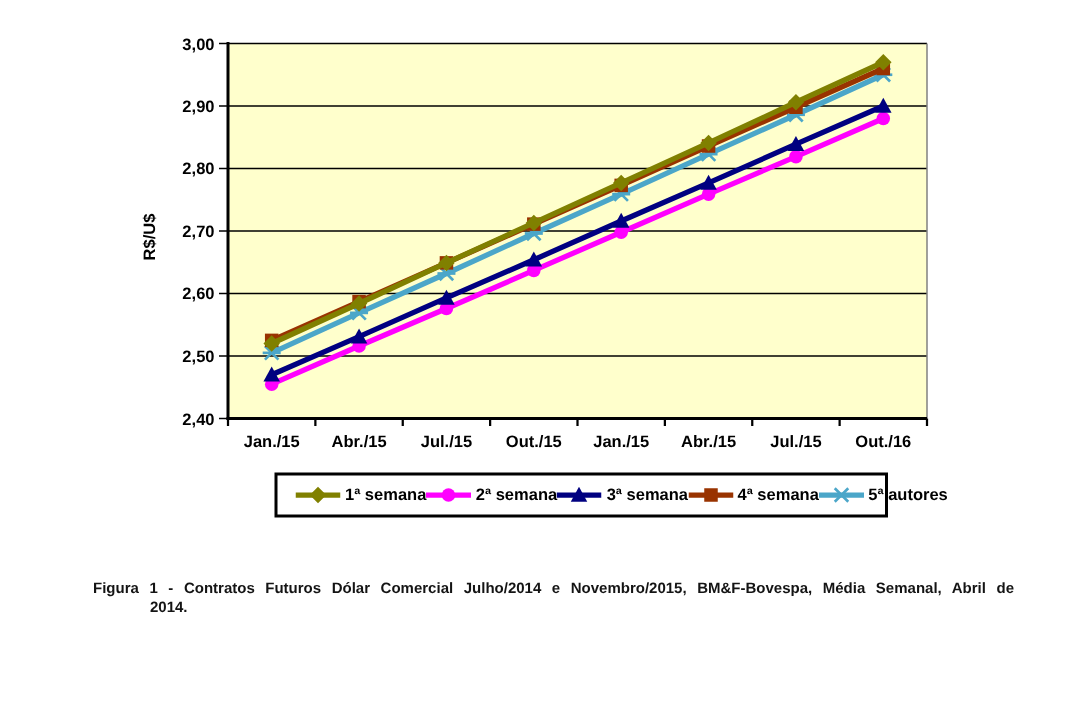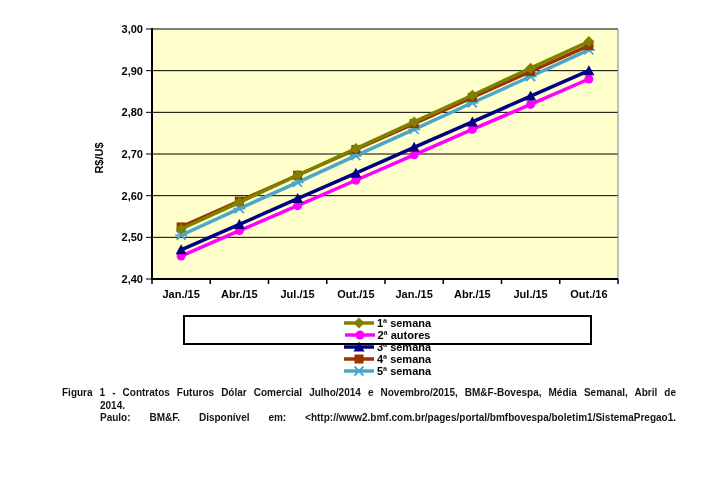--- a/index.html
+++ b/index.html
@@ -6,21 +6,20 @@
   .page {
     position:relative; width:720px; height:483px; background:#ffffff;
     font-family:"Liberation Sans", sans-serif; overflow:hidden;
   }
   #chart-svg { position:absolute; left:0; top:0; }
   .legend {
     position:absolute; left:183px; top:315px; width:409px; height:30px;
     box-sizing:border-box; border:2px solid #000; background:#fff;
     display:flex; align-items:center; justify-content:space-between;
     padding:0 12px;
-    flex-direction:column;
   }
   .legend-item { display:flex; align-items:center; gap:3px;
     font-size:11px; font-weight:bold; color:#000; white-space:nowrap; }
   .caption {
     position:absolute; left:62px; top:372px; width:614px;
     font-size:10px; font-weight:bold; color:#141414; line-height:12.6px;margin-top:15px;
   }
   .cap-line { text-align:justify; text-align-last:justify; }
   .cap-line.indent { padding-left:38px; }
   .cap-line.final { text-align:right; text-align-last:left; }
@@ -153,21 +152,21 @@
           <line x1="0" y1="6" x2="30" y2="6" stroke="#808000" stroke-width="3.5"></line>
           <path d="M 15 0.5 L 20.5 6 L 15 11.5 L 9.5 6 Z" fill="#808000"></path>
         </svg>
         <span>1ª semana</span>
       </span>
       <span class="legend-item">
         <svg width="30" height="12">
           <line x1="0" y1="6" x2="30" y2="6" stroke="#FF00FF" stroke-width="3.5"></line>
           <circle cx="15" cy="6" r="4.5" fill="#FF00FF"></circle>
         </svg>
-        <span>2ª autores</span>
+        <span>2ª semana</span>
       </span>
       <span class="legend-item">
         <svg width="30" height="12">
           <line x1="0" y1="6" x2="30" y2="6" stroke="#000080" stroke-width="3.5"></line>
           <path d="M 15 0.5 L 20.5 10.5 L 9.5 10.5 Z" fill="#000080"></path>
         </svg>
         <span>3ª semana</span>
       </span>
       <span class="legend-item">
         <svg width="30" height="12">
@@ -176,23 +175,22 @@
         </svg>
         <span>4ª semana</span>
       </span>
       <span class="legend-item">
         <svg width="30" height="12">
           <line x1="0" y1="6" x2="30" y2="6" stroke="#4BA6C9" stroke-width="3.5"></line>
           <line x1="10.5" y1="1.5" x2="19.5" y2="10.5" stroke="#4BA6C9" stroke-width="1.8"></line>
           <line x1="10.5" y1="10.5" x2="19.5" y2="1.5" stroke="#4BA6C9" stroke-width="1.8"></line>
           <line x1="9" y1="6" x2="21" y2="6" stroke="#4BA6C9" stroke-width="1.8"></line>
         </svg>
-        <span>5ª semana</span>
+        <span>5ª autores</span>
       </span>
     </div>
 
   <div class="caption" id="caption">
       <div class="cap-line">Figura 1 - Contratos Futuros Dólar Comercial Julho/2014 e Novembro/2015, BM&amp;F-Bovespa, Média Semanal, Abril de</div>
       <div class="cap-line indent final">2014.</div>
-      <div class="cap-line indent">Paulo: BM&amp;F. Disponível em: &lt;http://www2.bmf.com.br/pages/portal/bmfbovespa/boletim1/SistemaPregao1.</div>
     </div>
 
 </div>
 
 </body></html>

